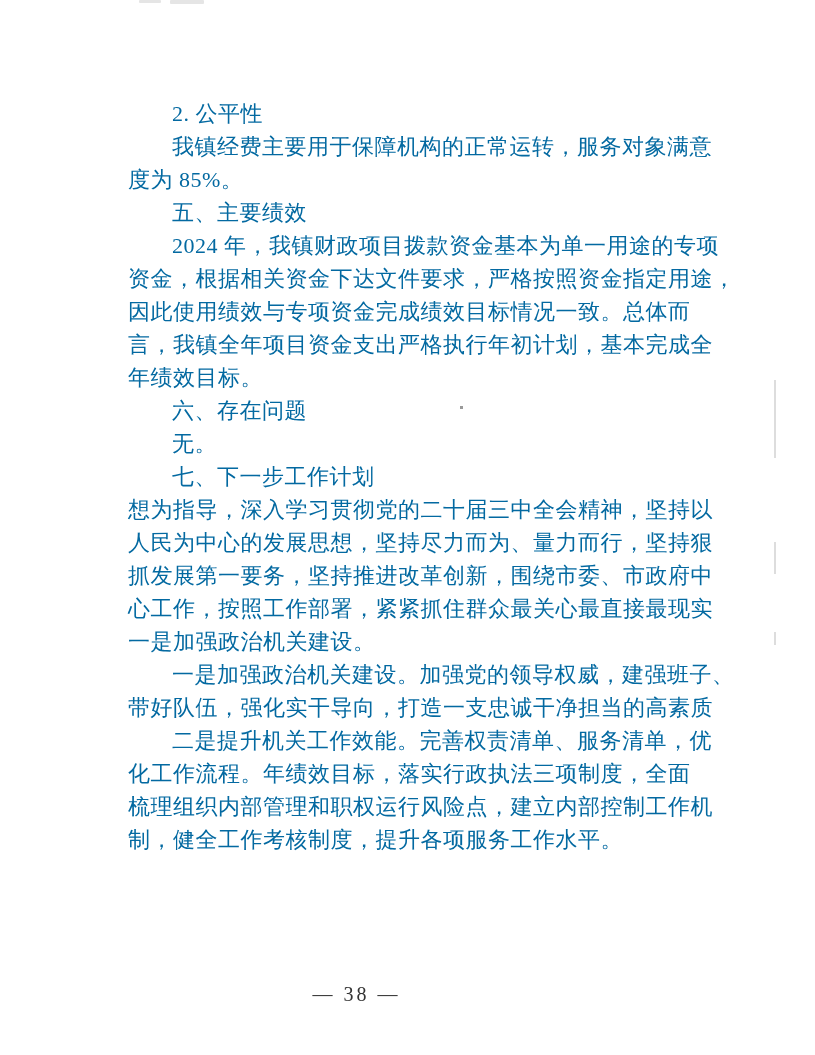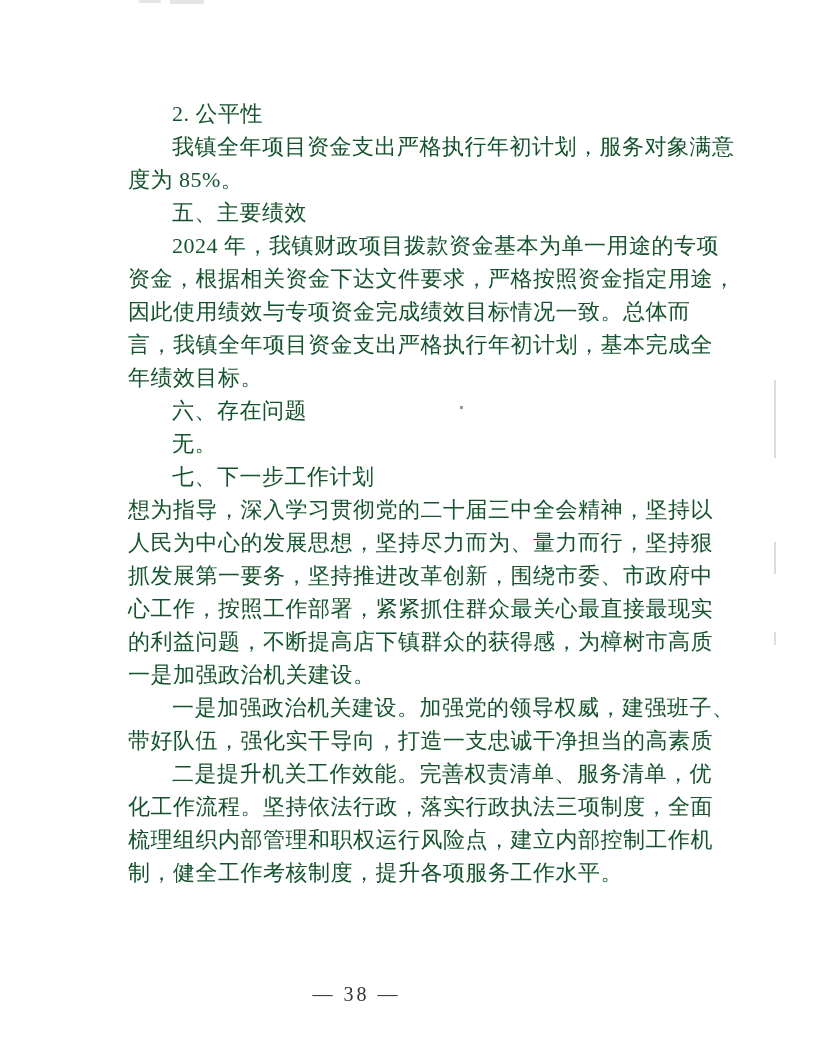--- a/index.html
+++ b/index.html
@@ -5,21 +5,21 @@
   html, body { margin: 0; padding: 0; background: #ffffff; }
   body {
     width: 815px; height: 1055px;
     position: relative; overflow: hidden;
     font-family: "Liberation Serif", "DejaVu Serif", serif;
   }
   .page { position: absolute; inset: 0; background: #ffffff; }
 
   .content {
     position: absolute; left: 128px; top: 97px; width: 645px;
-    color: #14532d;
+    color: #0369a1;
     font-size: 22px; line-height: 33px; letter-spacing: 0.5px;
   }
   .para { margin: 0; padding: 0; }
   .line { display: block; white-space: nowrap; }
   .ind  { text-indent: 2em; }
 
   .footer {
     position: absolute; left: 0; top: 983px; width: 713px;
     text-align: center; color: #333333;
     font-size: 20px; letter-spacing: 3px;
@@ -47,21 +47,21 @@
   <div class="crease crease2"></div>
   <div class="crease crease3"></div>
 
   <main class="content">
 
     <p class="para">
       <span class="line ind">2. 公平性</span>
     </p>
 
     <p class="para">
-      <span class="line ind">我镇全年项目资金支出严格执行年初计划，服务对象满意</span>
+      <span class="line ind">我镇经费主要用于保障机构的正常运转，服务对象满意</span>
       <span class="line">度为 85%。</span>
     </p>
 
     <p class="para">
       <span class="line ind">五、主要绩效</span>
     </p>
 
     <p class="para">
       <span class="line ind">2024 年，我镇财政项目拨款资金基本为单一用途的专项</span>
       <span class="line">资金，根据相关资金下达文件要求，严格按照资金指定用途，</span>
@@ -80,32 +80,31 @@
 
     <p class="para">
       <span class="line ind">七、下一步工作计划</span>
     </p>
 
     <p class="para">
       <span class="line">想为指导，深入学习贯彻党的二十届三中全会精神，坚持以</span>
       <span class="line">人民为中心的发展思想，坚持尽力而为、量力而行，坚持狠</span>
       <span class="line">抓发展第一要务，坚持推进改革创新，围绕市委、市政府中</span>
       <span class="line">心工作，按照工作部署，紧紧抓住群众最关心最直接最现实</span>
-      <span class="line">的利益问题，不断提高店下镇群众的获得感，为樟树市高质</span>
       <span class="line">一是加强政治机关建设。</span>
     </p>
 
     <p class="para">
       <span class="line ind">一是加强政治机关建设。加强党的领导权威，建强班子、</span>
       <span class="line">带好队伍，强化实干导向，打造一支忠诚干净担当的高素质</span>
     </p>
 
     <p class="para">
       <span class="line ind">二是提升机关工作效能。完善权责清单、服务清单，优</span>
-      <span class="line">化工作流程。坚持依法行政，落实行政执法三项制度，全面</span>
+      <span class="line">化工作流程。年绩效目标，落实行政执法三项制度，全面</span>
       <span class="line">梳理组织内部管理和职权运行风险点，建立内部控制工作机</span>
       <span class="line">制，健全工作考核制度，提升各项服务工作水平。</span>
     </p>
 
   </main>
 
   <footer class="footer">
     <span>— 38 —</span>
   </footer>
 

